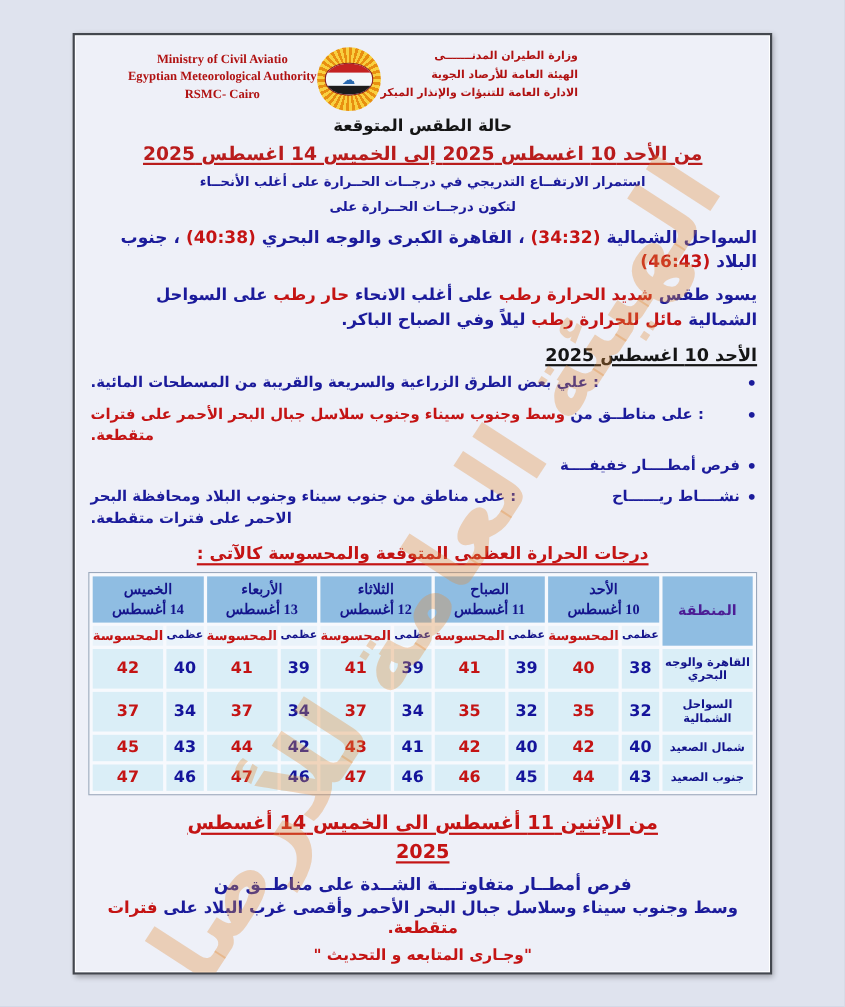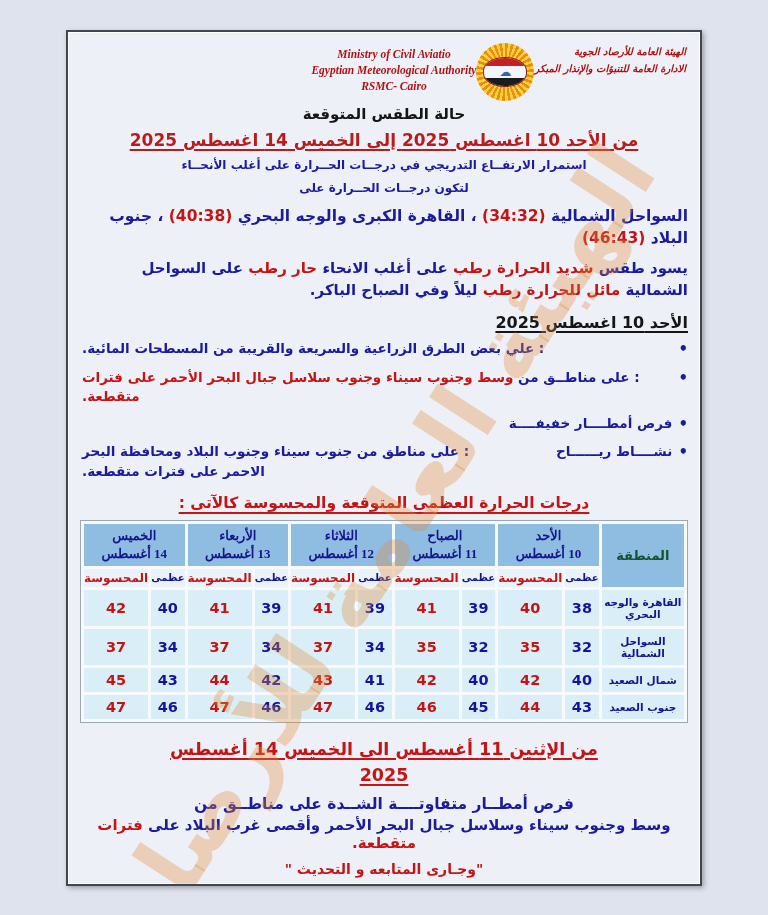--- a/index.html
+++ b/index.html
@@ -2,21 +2,21 @@
 <html lang="ar"><head>
 <meta charset="utf-8">
 <style>
   html,body{margin:0;padding:0;background:#c8cedd;}
   .page{width:768px;height:915px;margin:0 auto;position:relative;overflow:hidden;
         background:#dfe3ee;font-family:"DejaVu Sans",sans-serif;}
   .doc{position:absolute;left:66px;top:30px;width:636px;height:856px;box-sizing:border-box;
        background:#eef0f8;border:2px solid #43474e;box-shadow:0 0 0 1px #ffffff inset,2px 2px 5px rgba(0,0,0,.3);
        padding:8px 12px;direction:rtl;overflow:hidden;}
   
-  .hdr{display:flex;direction:ltr;align-items:flex-start;justify-content:flex-end;padding:2px 2px 0 2px;font-style:italic;}
+  .hdr{display:flex;direction:ltr;align-items:flex-start;justify-content:flex-start;padding:2px 2px 0 2px;}
   .hdr-en{color:#b01212;font-family:"Liberation Serif",serif;font-weight:bold;font-size:11.5px;
           text-align:center;line-height:1.4;margin-left:34px;margin-top:4px;}
   .hdr-ar{color:#b01212;font-size:10px;font-weight:bold;text-align:right;line-height:1.65;direction:rtl;margin-top:2px;}
   .sun{width:58px;height:58px;border-radius:50%;flex:0 0 58px;margin-top:1px;
        background:repeating-conic-gradient(#e88f10 0deg 6deg,#f8d040 6deg 12deg);
        display:flex;align-items:center;justify-content:center;}
   .flag{width:42px;height:28px;border-radius:50%/46%;overflow:hidden;border:1px solid #8a2020;
         display:flex;flex-direction:column;background:#f2f6fa;}
   .flag .fr{flex:0 0 8px;background:#c42222;}
   .flag .fw{flex:1;display:flex;align-items:center;justify-content:center;color:#2a6ab0;font-size:12px;line-height:1;}
@@ -35,21 +35,21 @@
   .blabel{flex:0 0 172px;color:#1b1b9b;}
   .bdesc{flex:1;text-align:left;padding-left:2px;}
   .seg-navy{color:#1b1b9b;}
   .seg-red{color:#c41414;}
   .temps-heading{color:#c41414;font-weight:bold;font-size:15.5px;text-align:center;margin-top:12px;}
   .temps-heading span{text-decoration:underline;text-decoration-thickness:2px;text-underline-offset:4px;}
   
   table.temps{width:100%;border-collapse:separate;border-spacing:3px;margin-top:8px;
               background:#f7f9fd;border:1px solid #9aa7bb;}
   table.temps th,table.temps td{font-weight:bold;text-align:center;}
-  .th-region{background:#8fbde2;color:#14532d;font-size:13px;width:116px;}
+  .th-region{background:#8fbde2;color:#4c1d95;font-size:13px;width:116px;}
   .th-day{background:#8fbde2;color:#14148c;font-size:13px;padding:3px 0;line-height:1.4;font-family:Liberation Serif, serif;}
   .th-max{background:#eaf3fa;color:#14148c;font-size:10px;padding:2px 0;}
   .th-feel{background:#eaf3fa;color:#c41414;font-size:12px;padding:2px 0;}
   .td-region{background:#daeef7;color:#14148c;font-size:10.5px;padding:6px 2px;}
   .td-max{background:#daeef7;color:#14149b;font-size:14.5px;padding:3px 0;}
   .td-feel{background:#daeef7;color:#c41414;font-size:14.5px;padding:3px 0;}
   
   .m-heading{color:#c41414;font-weight:bold;font-size:17.5px;text-align:center;margin-top:13px;line-height:1.5;}
   .m-line1{color:#1b1b9b;font-weight:bold;font-size:15.5px;text-align:center;margin-top:7px;}
   .m-line2{font-size:15px;font-weight:bold;text-align:center;margin-top:3px;}
@@ -72,20 +72,21 @@
         <div>RSMC- Cairo</div>
       </div>
       <div class="sun">
         <div class="flag">
           <div class="fr"></div>
           <div class="fw">☁</div>
           <div class="fb"></div>
         </div>
       </div>
       <div class="hdr-ar">
+        <div>وزارة الطيران المدنـــــــى</div>
         <div>الهيئة العامة للأرصاد الجوية</div>
         <div>الادارة العامة للتنبؤات والإنذار المبكر</div>
       </div>
     </div>
 
     <div class="title">حالة الطقس المتوقعة</div>
     <div class="date-range">
       <span class="u">من الأحد 10 اغسطس 2025 إلى الخميس 14 اغسطس 2025</span>
     </div>
 

